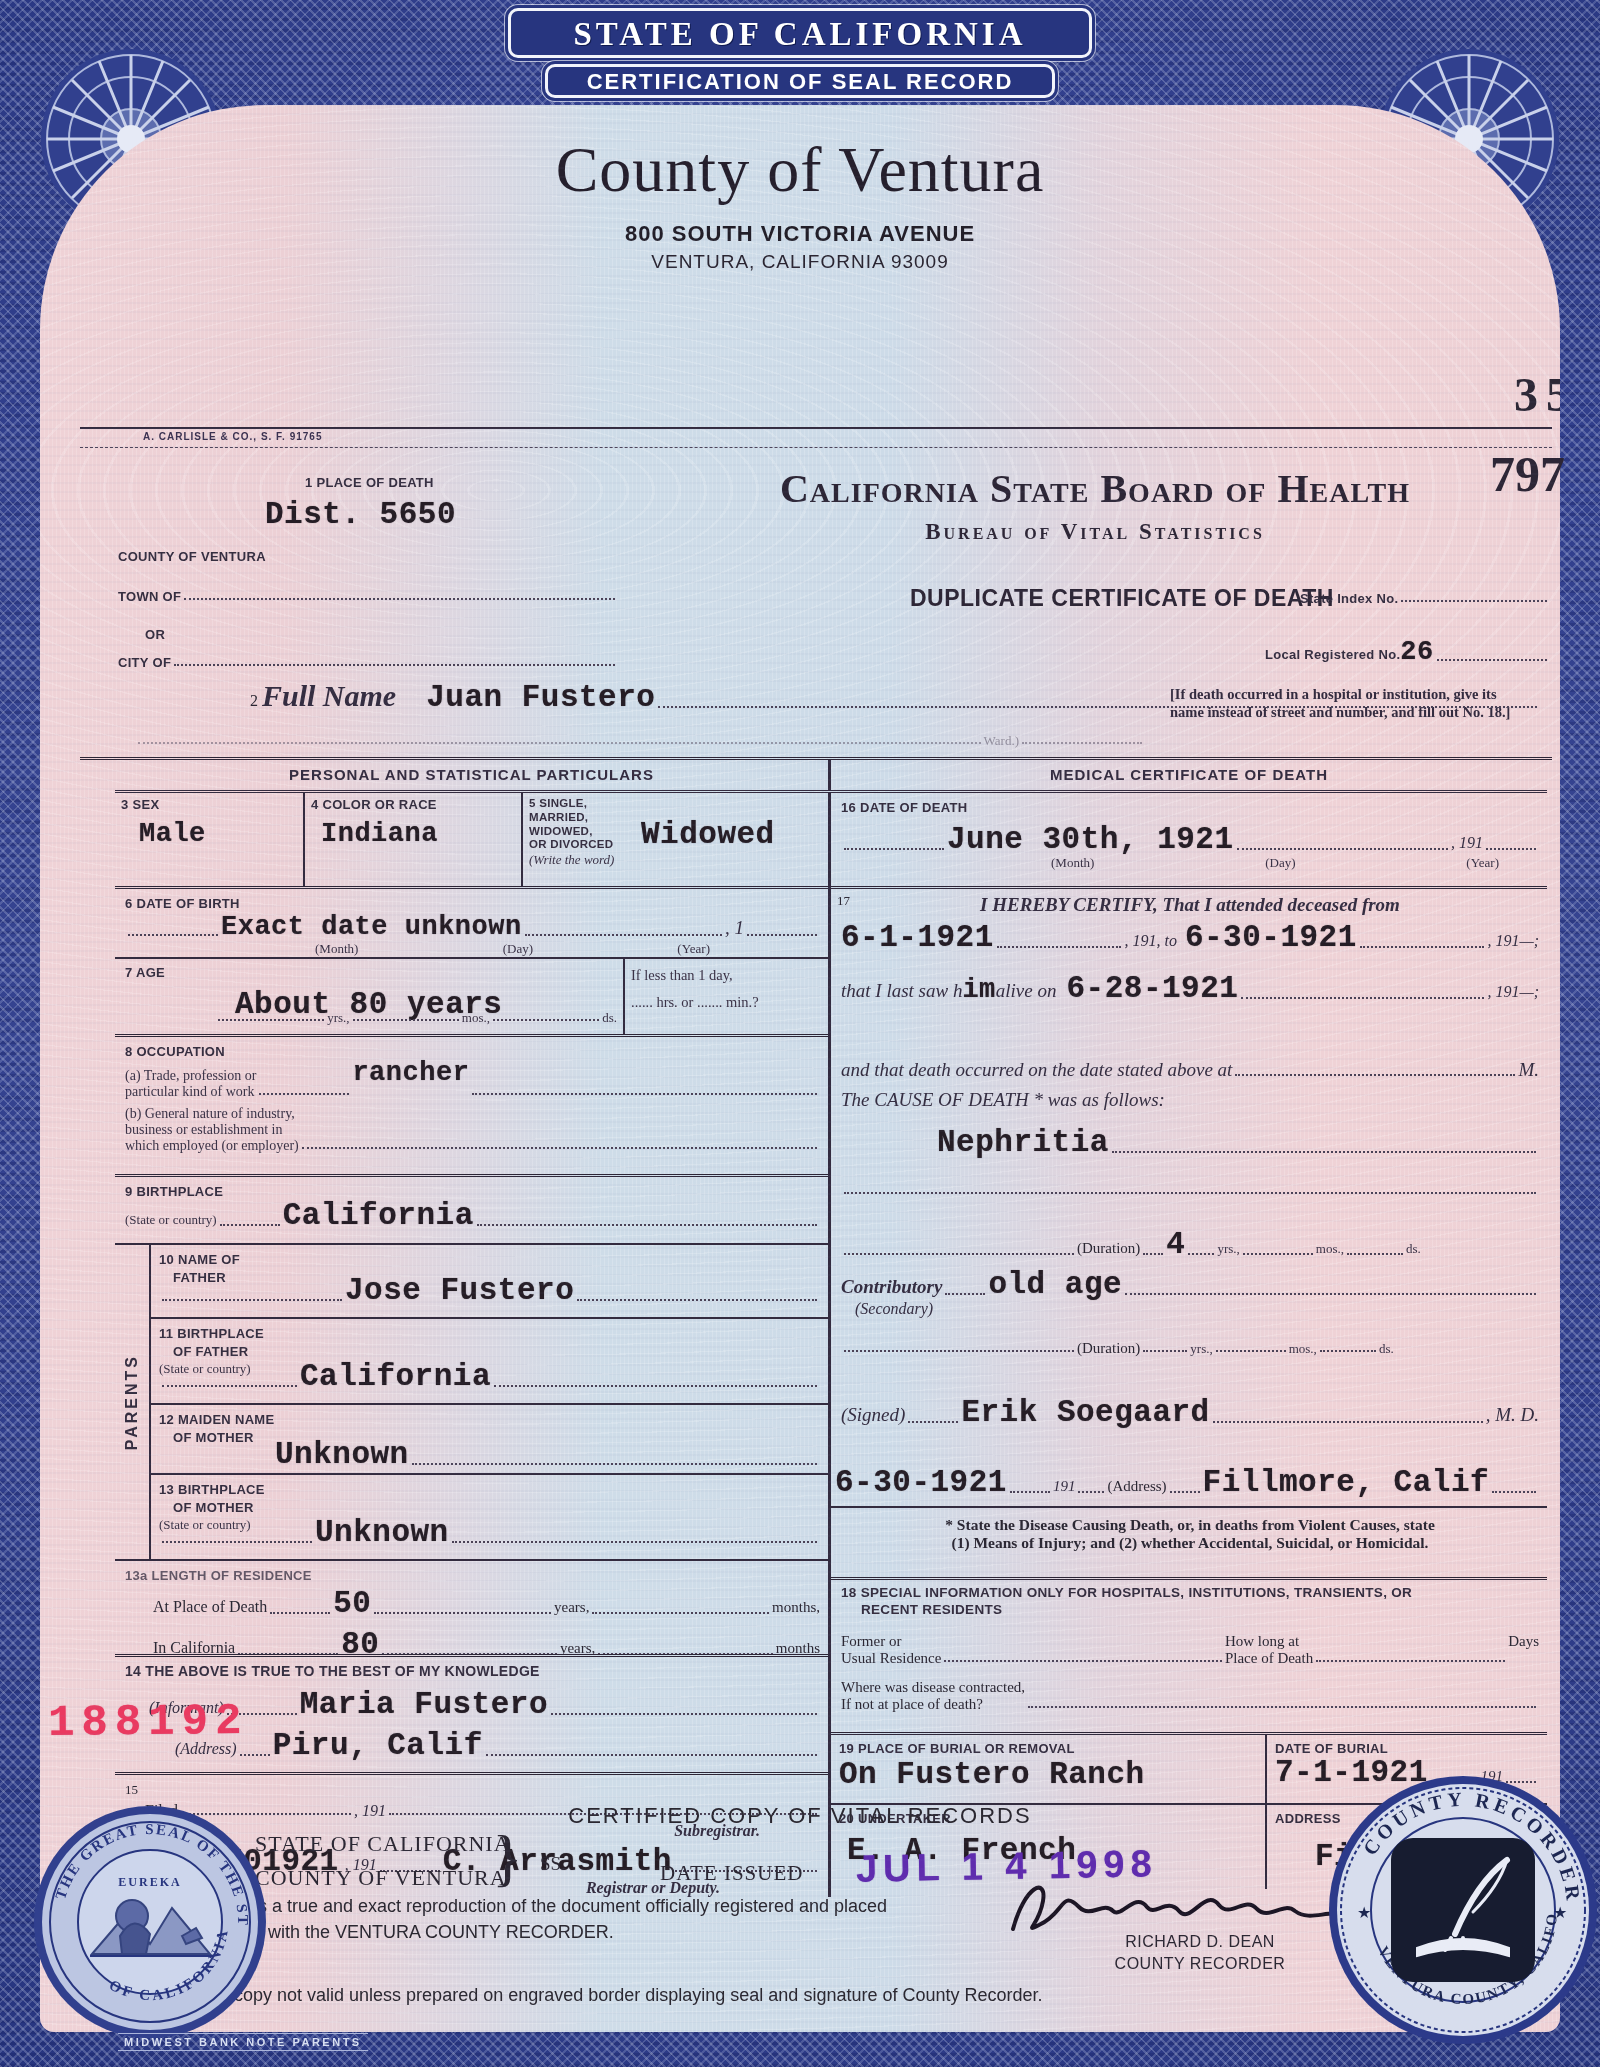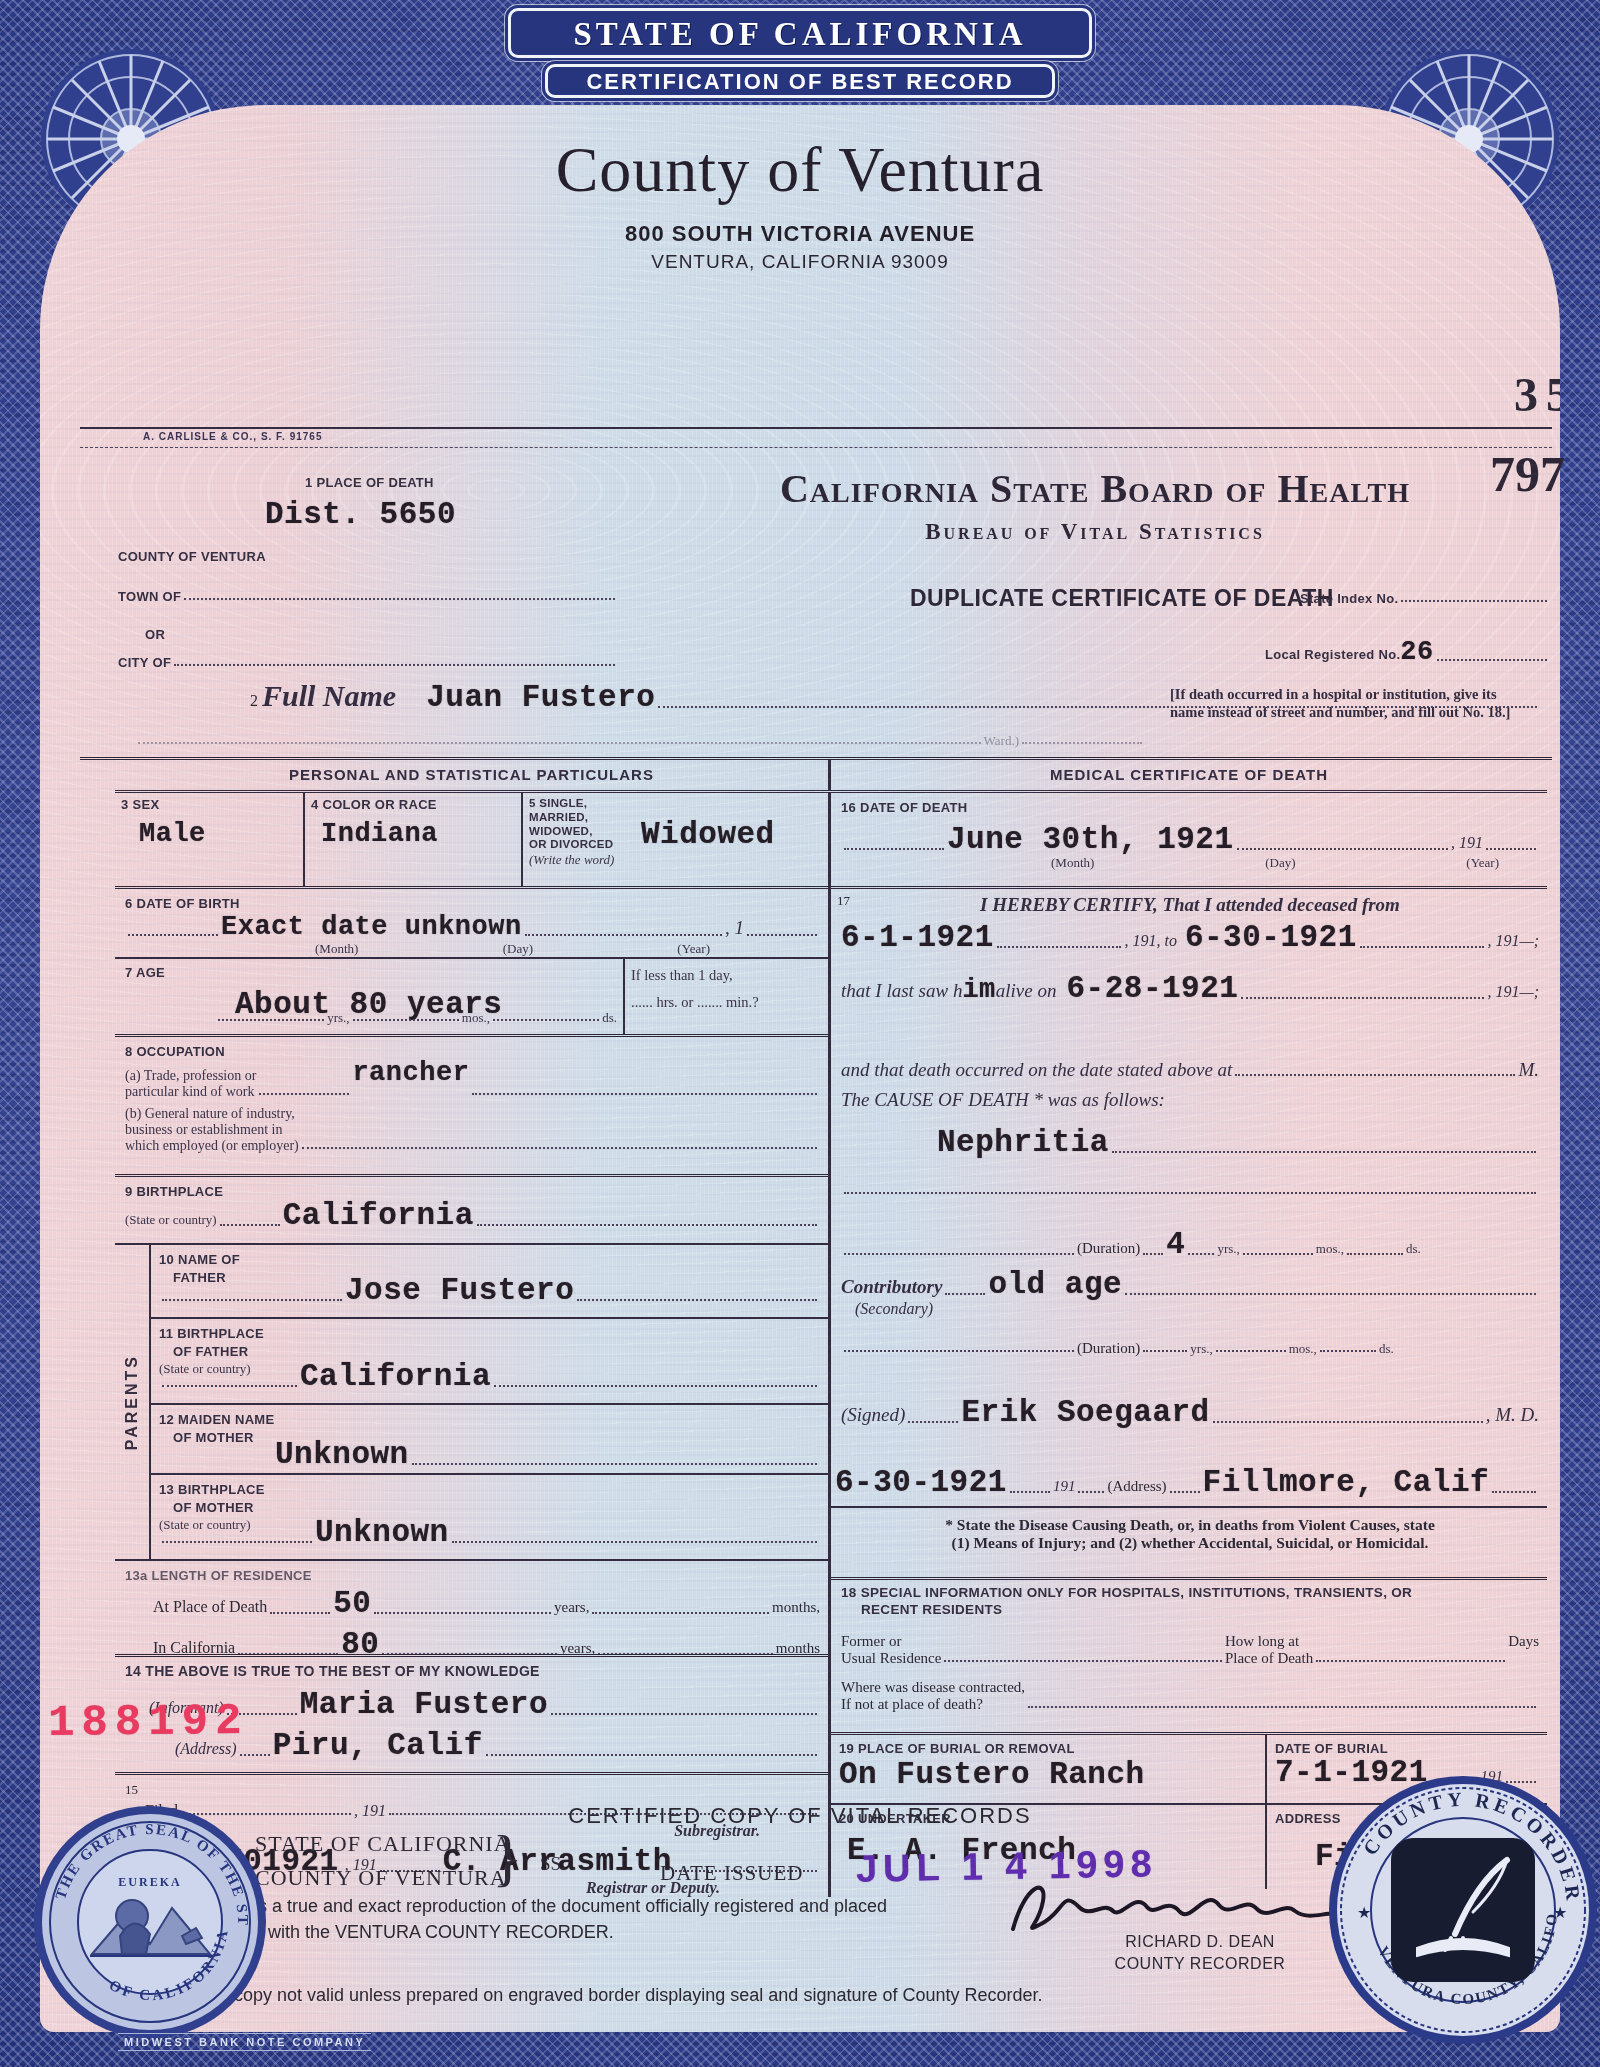--- a/index.html
+++ b/index.html
@@ -88,21 +88,21 @@
     color:#ea3a60; letter-spacing:7px; transform:rotate(-.6deg); text-shadow:0 0 1px rgba(234,58,96,.6); }
   .brace { font-family:"Liberation Serif", serif; font-size:64px; font-weight:normal; color:#2b2733; }
   .seriftxt { font-family:"Liberation Serif", serif; color:#2b2733; }
 </style>
 </head>
 <body>
 
 <div class="page">
 
   <div class="banner banner-1">STATE OF CALIFORNIA</div>
-  <div class="banner banner-2">CERTIFICATION OF BEST RECORD</div>
+  <div class="banner banner-2">CERTIFICATION OF SEAL RECORD</div>
 
   <svg class="medallion" style="left:36px;top:44px" width="190" height="190" viewBox="0 0 190 190">
     <g>
       <circle cx="95" cy="95" r="90" fill="#31408e"></circle>
       <g stroke="#aeb9dd" stroke-width="2">
         <circle cx="95" cy="95" r="84" fill="none"></circle>
         <circle cx="95" cy="95" r="62" fill="none"></circle>
         <circle cx="95" cy="95" r="30" fill="#5c6cae"></circle>
       </g>
       <g stroke="#c9d1ea" stroke-width="3">
@@ -654,14 +654,14 @@
     <rect x="66" y="66" width="144" height="144" rx="22" fill="#171c30"></rect>
     <g stroke="#e9ecf6" fill="none" stroke-width="4" stroke-linecap="round">
       <path d="M92 176 q46 -18 92 0 l0 8 q-46 -14 -92 0 Z" fill="#e9ecf6" stroke-width="2"></path>
       <path d="M138 176 l0 -10"></path>
       <path d="M182 88 q-30 22 -52 74" stroke-width="6"></path>
       <path d="M182 88 q-8 26 -34 52" stroke-width="3"></path>
       <path d="M126 166 l-6 12"></path>
     </g>
   </svg>
 
-  <div class="bank-credit">MIDWEST BANK NOTE COMPANY</div>
+  <div class="bank-credit">MIDWEST BANK NOTE PARENTS</div>
 </div>
 
 </body></html>

